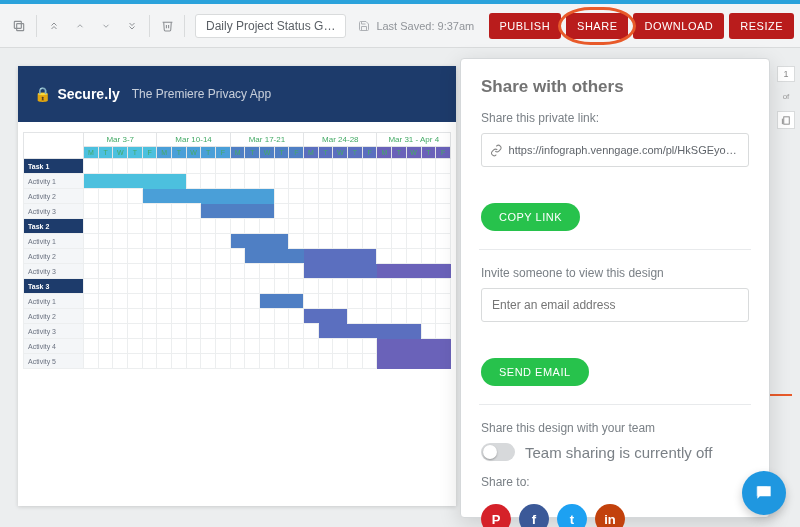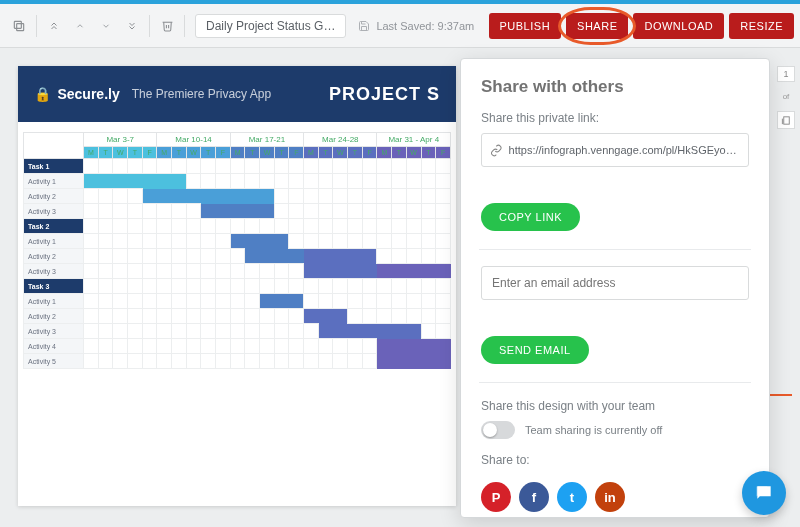--- a/index.html
+++ b/index.html
@@ -43,21 +43,21 @@
   .share-panel h2 { font-size:17px; color:#737373; font-weight:600; margin-bottom:14px;}
   .sp-label { font-size:12px; color:#7a8086; margin-bottom:8px; }
   .linkbox { border:1px solid #d9dbdc; border-radius:3px; height:34px; display:flex; align-items:center; padding:0 8px; font-size:11px; color:#5f646a; gap:6px; margin-bottom:12px; overflow:hidden; white-space:nowrap;}
   .linkbox span.url { overflow:hidden; text-overflow:ellipsis; }
   .btn-green { background:#27c24c; color:#fff; border:none; border-radius:18px; padding:8px 18px; font-size:11px; letter-spacing:.5px; cursor:pointer;margin-top:24px;}
   .hr { height:1px; background:#e8eaec; margin:18px -2px 16px; }
   .email-input { width:100%; border:1px solid #d9dbdc; height:34px; font-size:12px; padding:0 10px; border-radius:3px; margin-bottom:12px; color:#0369a1;}
   .toggle-row { display:flex; align-items:center; gap:10px; margin:8px 0 14px;}
   .toggle { width:34px; height:18px; border-radius:10px; background:#d7d9db; position:relative; cursor:pointer;}
   .toggle::after { content:""; width:14px; height:14px; border-radius:50%; background:#fff; position:absolute; top:2px; left:2px; box-shadow:0 1px 2px rgba(0,0,0,.3);}
-  .toggle-text { font-size:11px; color:#7a8086;}
+  .toggle-text { font-size:15px; color:#7a8086;}
   .arrow-ann { position:absolute; top:394px; left:720px; width:72px; height:2px; background:#e85a2a; }
   .arrow-ann::before { content:""; position:absolute; left:-8px; top:-4px; border:5px solid transparent; border-right-color:#e85a2a;}
 
   .social-row { display:flex; gap:8px; margin-top:6px;}
   .sbtn { width:30px; height:30px; border-radius:50%; display:flex; align-items:center; justify-content:center; color:#fff; font-size:13px; font-weight:700; cursor:pointer;}
 
   .chat-bubble { position:absolute; bottom:12px; right:14px; width:44px; height:44px; border-radius:50%; background:#1f97e0; display:flex; align-items:center; justify-content:center; color:#fff; box-shadow:0 4px 10px rgba(0,0,0,.2); z-index:20;}
 </style>
 </head>
 <body>
@@ -130,21 +130,20 @@
     </div>
 </div>
 
 <div class="canvas">
   <div class="canvas-header">
     <div class="brand">
       <span class="lock">🔒</span>
       <span>Secure.ly</span>
       <sub>The Premiere Privacy App</sub>
     </div>
-    <div class="canvas-title">PROJECT S</div>
   </div>
   <div class="gantt-wrap">
     <table class="gantt" id="gantt-table">
         <tbody>
           <tr class="month-head">
             <th rowspan="2"></th>
             <th colspan="5">Mar 3-7</th>
             <th colspan="5">Mar 10-14</th>
             <th colspan="5">Mar 17-21</th>
             <th colspan="5">Mar 24-28</th>
@@ -525,20 +524,21 @@
   <div class="sp-label">Share this private link:</div>
   <div class="linkbox">
     <svg width="13" height="13" viewBox="0 0 24 24" fill="none" stroke="#888" stroke-width="2">
         <path d="M10 13a5 5 0 0 0 7 0l3-3a5 5 0 0 0-7-7l-1 1"></path>
         <path d="M14 11a5 5 0 0 0-7 0l-3 3a5 5 0 0 0 7 7l1-1"></path>
       </svg>
     <span class="url">https://infograph.venngage.com/pl/HkSGEyoQsU</span>
   </div>
   <button class="btn-green">COPY LINK</button>
   <div class="hr"></div>
+  <div class="sp-label">Invite someone to view this design</div>
   <input class="email-input" placeholder="Enter an email address" style="">
   <button class="btn-green">SEND EMAIL</button>
   <div class="hr"></div>
   <div class="sp-label">Share this design with your team</div>
   <div class="toggle-row">
     <div class="toggle"></div>
     <div class="toggle-text">Team sharing is currently off</div>
   </div>
   <div class="sp-label" style="margin-bottom:15px">Share to:</div>
   <div class="social-row" id="social-row">

